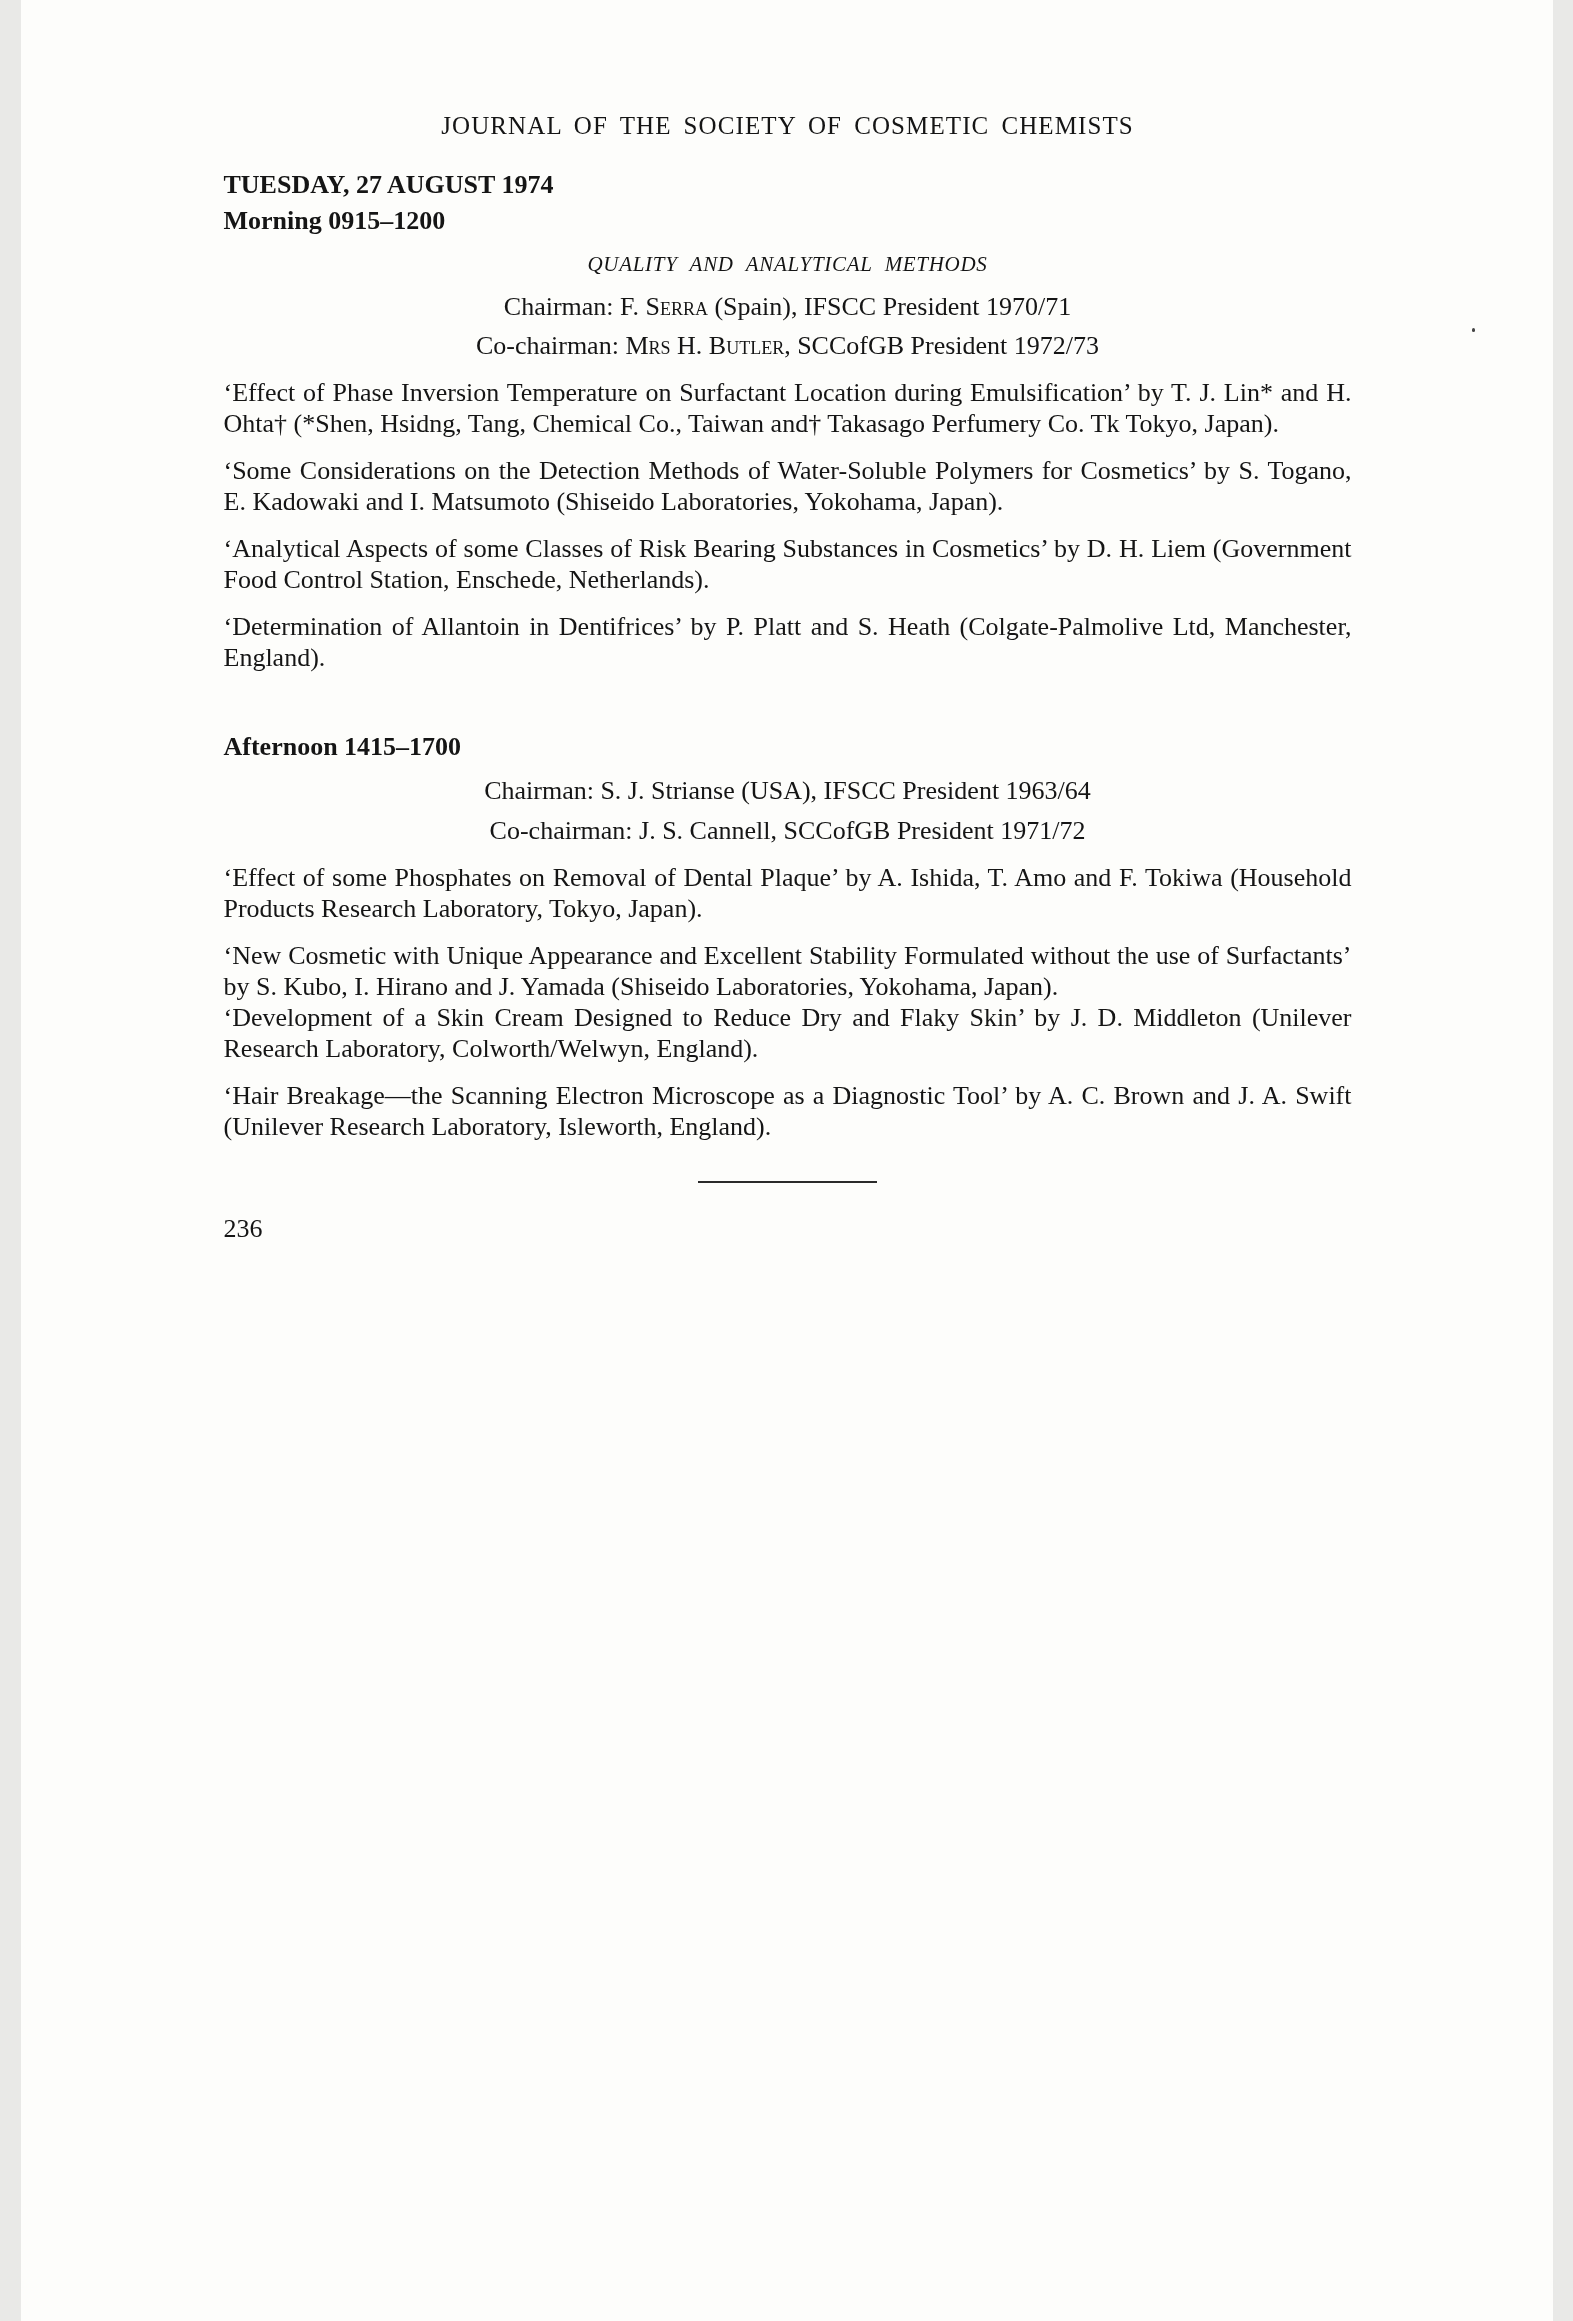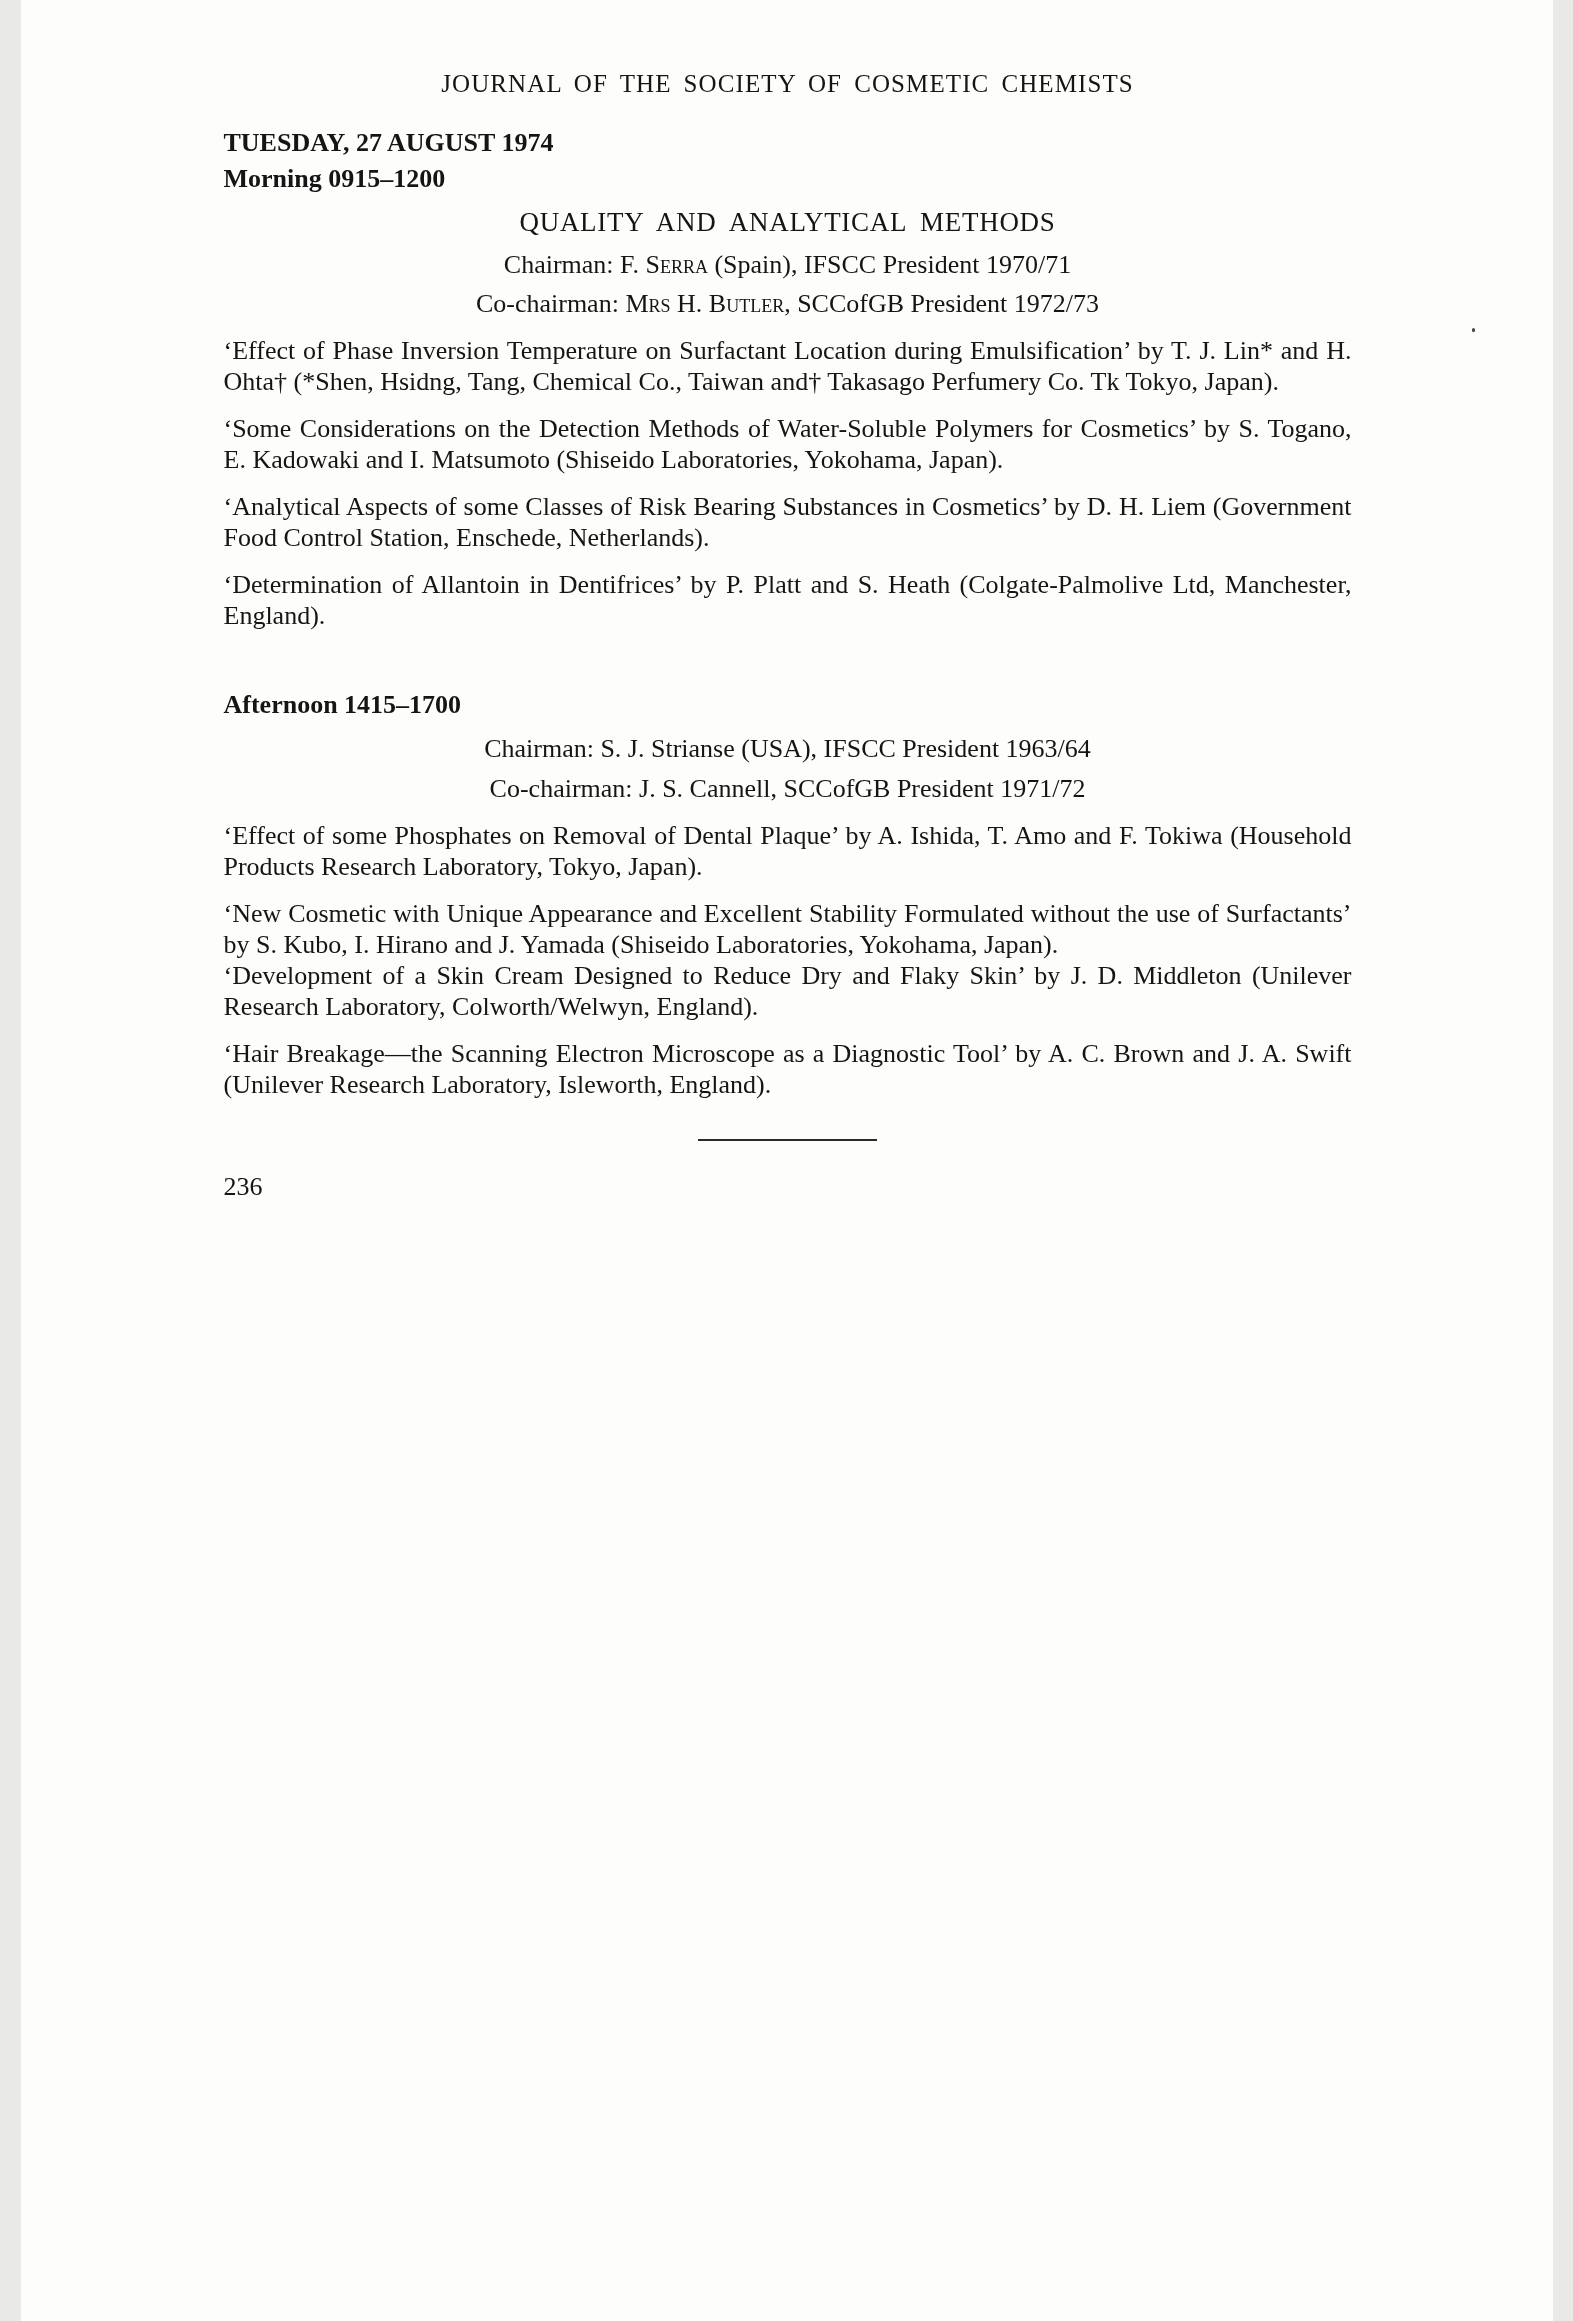--- a/index.html
+++ b/index.html
@@ -7,21 +7,21 @@
     padding: 0;
     background: #e9e9e7;
   }
   .page {
     position: relative;
     width: 1532px;
     height: 2321px;
     margin: 0 auto;
     background: #fdfdfb;
     box-sizing: border-box;
-    padding: 68px 201px 0 203px;
+    padding: 110px 201px 0 203px;
     font-family: "Liberation Serif", "DejaVu Serif", serif;
     color: #151515;
     font-size: 26px;
     line-height: 31px;
     overflow: hidden;
   }
   .journal-title {
     font-size: 25px;
     font-weight: normal;
     text-align: center;
@@ -31,26 +31,27 @@
   }
   .day-line {
     font-weight: bold;
     margin: 0 0 4.7px 0;
   }
   .time-line {
     font-weight: bold;
     margin: 0 0 13px 0;
   }
   .session-title {
-    font-size: 27px;
+    font-size: 21px;
     font-weight: normal;
     text-align: center;
     letter-spacing: 0.7px;
     word-spacing: 6.5px;
     margin: 0 0 11.2px 0;
+    font-style: italic;
   }
   .chair-line {
     text-align: center;
     margin: 0 0 8.4px 0;
   }
   .sc {
     font-variant: small-caps;
   }
   .paper {
     text-align: justify;

